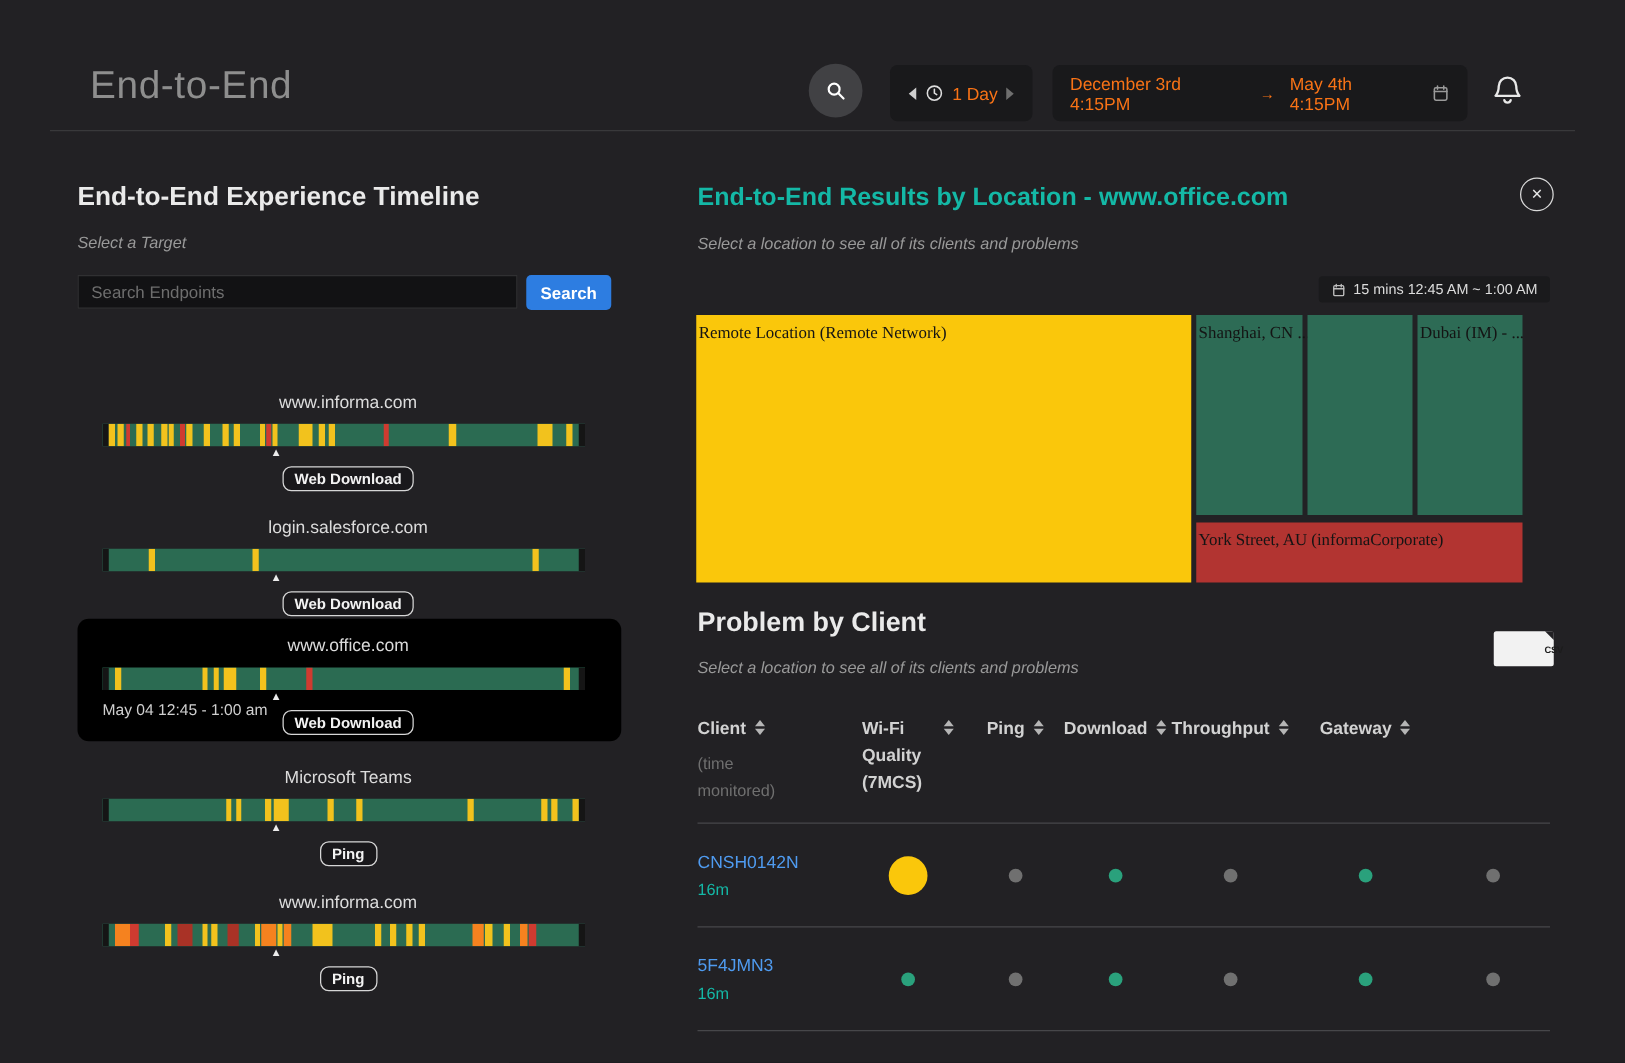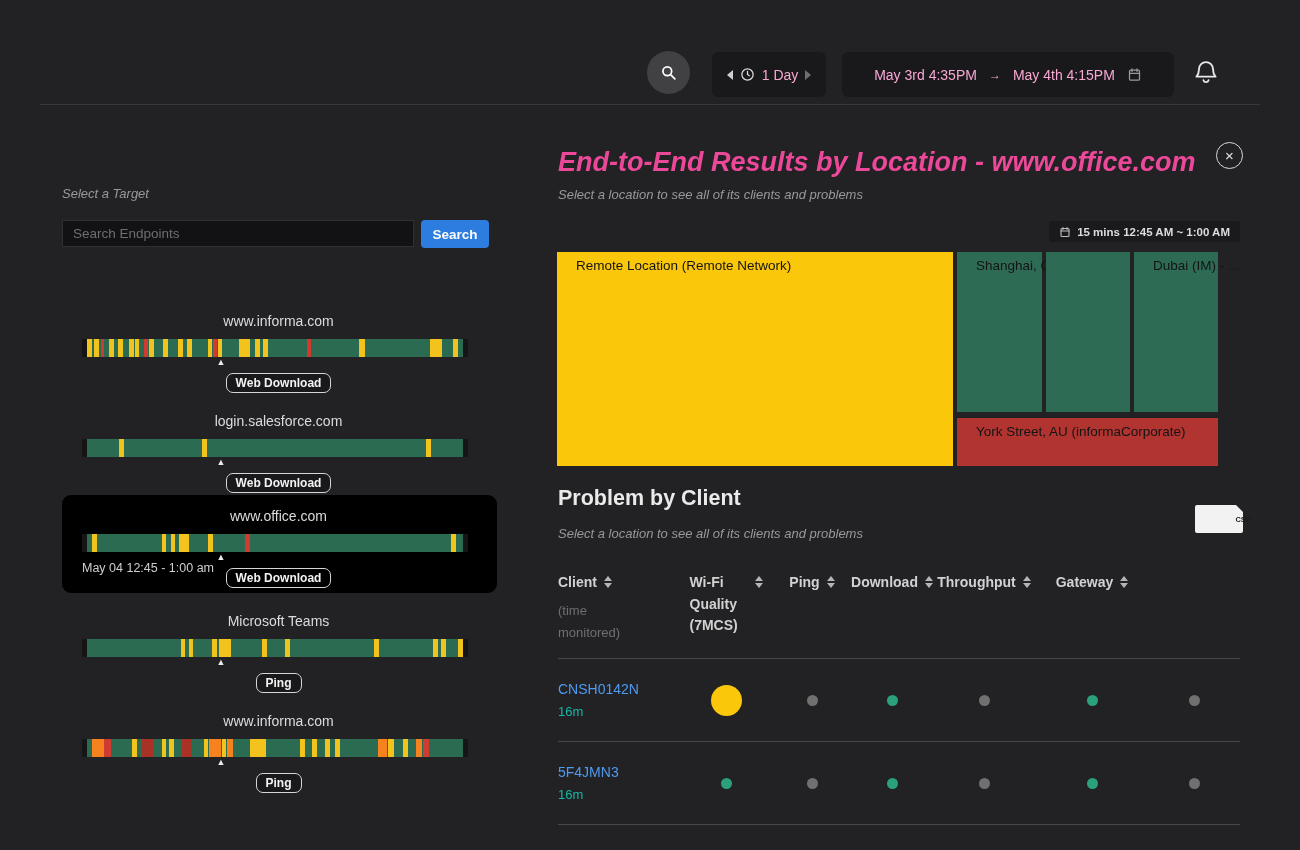--- a/index.html
+++ b/index.html
@@ -6,21 +6,21 @@
   body { background:#1a1a1c; font-family:"Liberation Sans", sans-serif; }
   .canvas { position:relative; width:1300px; height:850px; background:#222124; overflow:hidden; color:#e8e8e8; }
 
   
   .page-title { position:absolute; left:72px; top:50px; font-size:31px; font-weight:400; color:#8e8e8e; letter-spacing:.5px; }
   .hdr-divider { position:absolute; left:40px; top:104px; width:1220px; height:1px; background:#39393b; }
   .search-circle { position:absolute; left:647px; top:51px; width:43px; height:43px; border-radius:50%; background:#414144; display:flex; align-items:center; justify-content:center; cursor:pointer; }
   .pill { position:absolute; background:#19191b; border-radius:6px; height:45px; display:flex; align-items:center; }
   .timespan { left:712px; top:52px; width:114px; justify-content:center; gap:7px; }
   .daterange { left:842px; top:52px; width:332px; justify-content:center; gap:12px; padding:0 14px; }
-  .pill .lbl { font-size:14px; color:#f9a8d4; }
+  .pill .lbl { font-size:14px; color:#f97316; }
   .dim { color:#8d8d8d; }
   .tri { width:0; height:0; display:inline-block; }
   .tri-left  { border-top:5px solid transparent; border-bottom:5px solid transparent; border-right:6px solid #cfcfcf; }
   .tri-right { border-top:5px solid transparent; border-bottom:5px solid transparent; border-left:6px solid #6f6f6f; }
   .bell { position:absolute; left:1192px; top:56px; width:28px; height:32px; cursor:pointer; }
 
   
   .lp-title { position:absolute; left:62px; top:146px; font-size:21px; font-weight:700; color:#eaeaea; }
   .lp-sub   { position:absolute; left:62px; top:186px; font-size:13px; font-style:italic; color:#999; }
   .search-input { position:absolute; left:62px; top:220px; width:352px; height:27px; background:#121214; border:1px solid #303032; color:#ddd; font-size:13.5px; padding:0 10px; font-family:"Liberation Sans",sans-serif; }
@@ -36,28 +36,28 @@
   .t-head { display:flex; justify-content:space-between; align-items:center; padding:13px 22px 0 20px; height:32px;flex-direction:column; }
   .t-name { font-size:14px; color:#dcdcdc; }
   .t-badge { border:1.5px solid #d6d6d6; border-radius:7px; padding:2px 9px; font-size:12px; font-weight:700; color:#f2f2f2; background:rgba(0,0,0,.25); white-space:nowrap;margin-top:44px; }
   .bar-wrap { position:relative; margin:7px 29px 0 20px; height:18px; }
   .bar { position:absolute; inset:0; overflow:hidden; }
   .seg { position:absolute; top:0; bottom:0; }
   .marker { position:absolute; top:19px; transform:translateX(-50%); font-size:9px; color:#ececec; line-height:1; }
   .t-time { position:absolute; left:20px; top:66px; font-size:12.5px; color:#cfcfcf; }
 
   
-  .rp-title { position:absolute; left:558px; top:147px; font-size:27px; font-weight:700; color:#ec4899;font-style:italic; }
+  .rp-title { position:absolute; left:558px; top:147px; font-size:20px; font-weight:700; color:#14b8a6; }
   .close-btn { position:absolute; left:1216px; top:142px; width:27px; height:27px; border:1.5px solid #d9d9d9; border-radius:50%; display:flex; align-items:center; justify-content:center; font-size:15px; color:#e8e8e8; cursor:pointer; line-height:1; }
   .rp-sub { position:absolute; left:558px; top:187px; font-size:13px; font-style:italic; color:#999; }
-  .time-badge { position:absolute; right:60px; top:221px; height:21px; background:#1a1a1c; border-radius:3px; display:flex; align-items:center; gap:6px; padding:0 10px; font-size:11.5px; color:#dcdcdc;font-weight:bold; }
+  .time-badge { position:absolute; right:60px; top:221px; height:21px; background:#1a1a1c; border-radius:3px; display:flex; align-items:center; gap:6px; padding:0 10px; font-size:11.5px; color:#dcdcdc; }
 
   .treemap { position:absolute; left:557px; top:252px; width:661px; height:214px; }
   .tm-cell { position:absolute; overflow:visible; cursor:pointer; }
-  .tm-label { display:block; padding:6px 19px; font-family:Liberation Sans, sans-serif; font-size:13.5px; color:#141414; white-space:nowrap; }
+  .tm-label { display:block; padding:6px 2px; font-family:Liberation Serif, serif; font-size:13.5px; color:#141414; white-space:nowrap; }
 
   .pb-title { position:absolute; left:558px; top:486px; font-size:21.5px; font-weight:700; color:#eaeaea; }
   .pb-sub { position:absolute; left:558px; top:526px; font-size:13px; font-style:italic; color:#999; }
   .csv-icon { position:absolute; left:1195px; top:505px; width:21px; height:28px; background:#f2f2f2; border-radius:2px; display:flex; align-items:center; justify-content:center; cursor:pointer;padding-left:48px; }
   .csv-icon::after { content:""; position:absolute; top:0; right:0; width:0; height:0; border-top:7px solid #222124; border-left:7px solid transparent; }
   .csv-icon span { font-size:7.5px; font-weight:700; color:#1c1c1c; letter-spacing:-.2px; }
 
   .ptable { position:absolute; left:558px; top:568px; width:682px; }
   .p-grid { display:grid; grid-template-columns:122px 92px 80px 80px 104px 112px 92px; }
   .ph-row { min-height:90px; }
@@ -79,20 +79,21 @@
   .dot-cell { display:flex; align-items:center; justify-content:center; }
   .dot { border-radius:50%; }
   .dot.small { width:11px; height:11px; }
   .dot.large { width:31px; height:31px; }
 </style>
 </head>
 <body>
 
 <div class="canvas">
 
+  <div class="page-title">End-to-End</div>
 
   <div class="search-circle">
     <span style="display:flex">
       <svg width="19" height="19" viewBox="0 0 24 24" fill="none" stroke="#ffffff" stroke-width="2.2" stroke-linecap="round">
           <circle cx="10.5" cy="10.5" r="5.5"></circle>
           <path d="M15 15l5 5"></path>
         </svg>
     </span>
   </div>
 
@@ -102,21 +103,21 @@
       <svg width="15" height="15" viewBox="0 0 24 24" fill="none" stroke="#dedede" stroke-width="2" stroke-linecap="round">
           <circle cx="12" cy="12" r="9"></circle>
           <path d="M12 7v5l3 2"></path>
         </svg>
     </span>
     <span class="lbl">1 Day</span>
     <span class="tri tri-right"></span>
   </div>
 
   <div class="pill daterange">
-    <span class="lbl">May 3rd 4:35PM</span>
+    <span class="lbl">December 3rd 4:15PM</span>
     <span class="lbl dim" style="font-size:12px">→</span>
     <span class="lbl">May 4th 4:15PM</span>
     <span style="display:flex">
       <svg width="15" height="15" viewBox="0 0 24 24" fill="none" stroke="#9a9a9a" stroke-width="2" stroke-linecap="round">
           <rect x="4" y="5" width="16" height="16" rx="2"></rect>
           <path d="M8 3v4M16 3v4M4 10h16"></path>
         </svg>
     </span>
   </div>
 
@@ -124,20 +125,21 @@
     <span style="display:flex">
       <svg width="28" height="32" viewBox="0 0 24 26" fill="none" stroke="#e8e8e8" stroke-width="1.6" stroke-linecap="round" stroke-linejoin="round">
           <path d="M6 10.5a6 6 0 1 1 12 0c0 4.2 1.6 5.8 2.2 6.5H3.8c.6-.7 2.2-2.3 2.2-6.5z"></path>
           <path d="M9.8 20a2.3 2.3 0 0 0 4.4 0"></path>
         </svg>
     </span>
   </div>
 
   <div class="hdr-divider"></div>
 
+  <div class="lp-title">End-to-End Experience Timeline</div>
   <div class="lp-sub">Select a Target</div>
   <input class="search-input" type="text" placeholder="Search Endpoints" style="">
   <button class="search-btn">Search</button>
   <div class="target-list">
       <div class="target-item" style="top: 0px;">
         <div class="t-head">
           <span class="t-name">www.informa.com</span>
           <span class="t-badge">Web Download</span>
         </div>
         <div class="bar-wrap">

